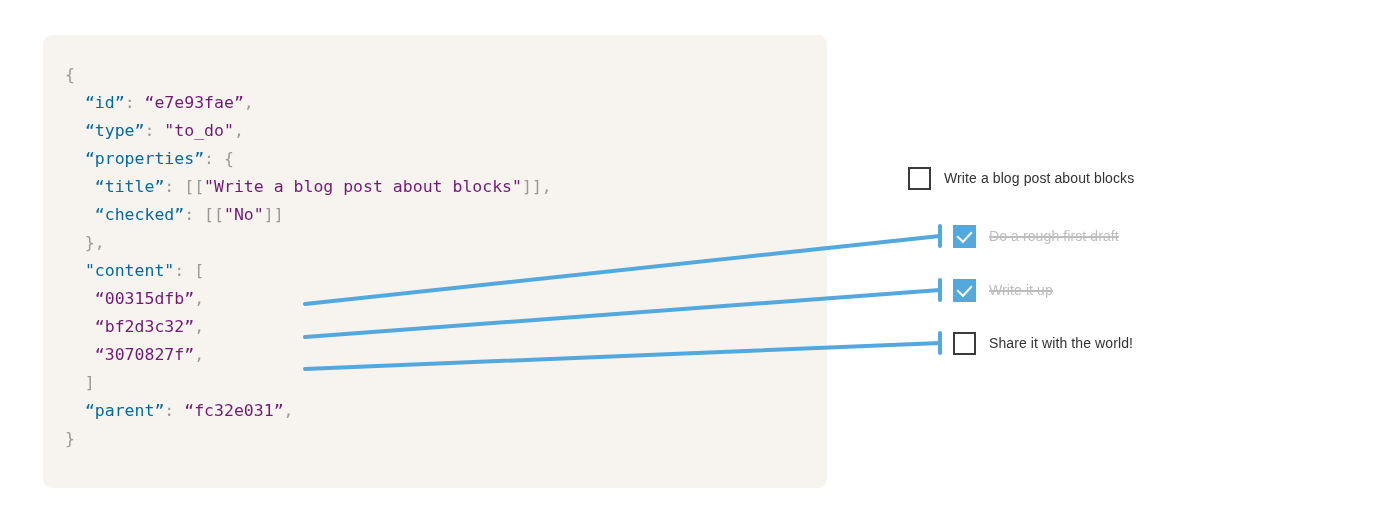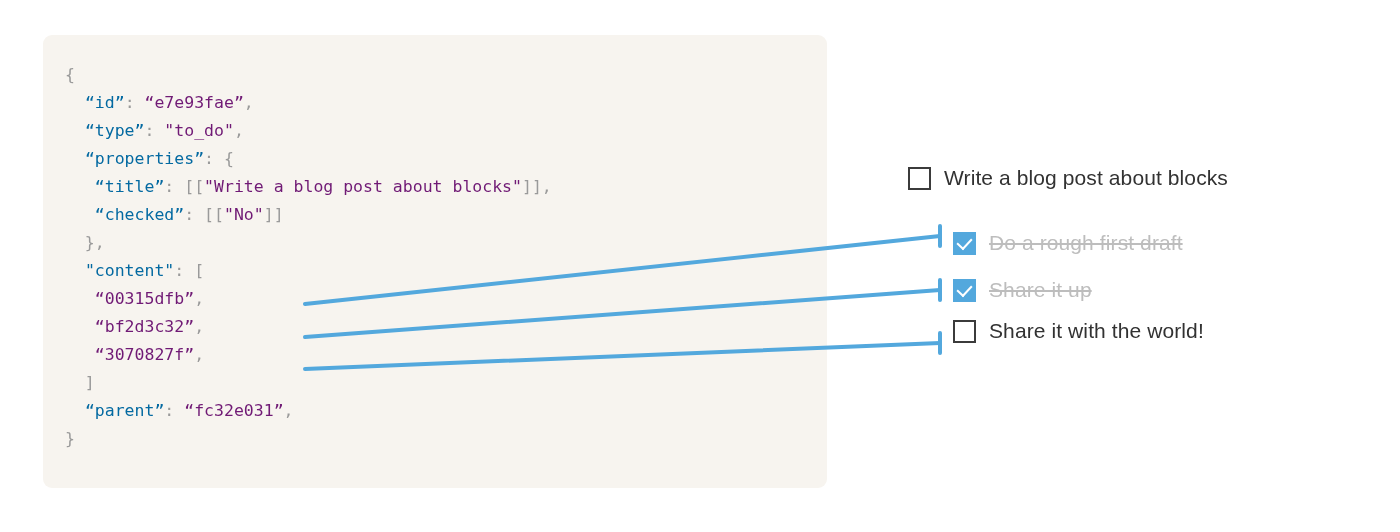--- a/index.html
+++ b/index.html
@@ -58,23 +58,23 @@
     top: 163px;
     width: 440px;
   }
   .todo-row {
     position: absolute;
     display: flex;
     align-items: center;
     height: 30px;
   }
   .todo-row.row-0 { left: 0px;  top: 0px;  }
-  .todo-row.row-1 { left: 45px; top: 65px; }
+  .todo-row.row-1 { left: 45px; top: 58px; }
   .todo-row.row-2 { left: 45px; top: 112px;}
-  .todo-row.row-3 { left: 45px; top: 153px;}
+  .todo-row.row-3 { left: 45px; top: 165px;}
 
   .cb {
     width: 23px;
     height: 23px;
     box-sizing: border-box;
     flex: 0 0 auto;
     position: relative;
   }
   .cb.unchecked {
     border: 2.4px solid #3b3b3b;
@@ -90,21 +90,21 @@
     left: 6.5px;
     top: 3.5px;
     width: 7px;
     height: 12px;
     border: solid #ffffff;
     border-width: 0 2.9px 2.9px 0;
     transform: rotate(43deg);
   }
   .todo-label {
     margin-left: 13px;
-    font-size: 21px;
+    font-size: 14px;
     color: #323232;
     white-space: nowrap;
     letter-spacing: .1px;
   }
   .todo-label.done {
     color: #bdbdbd;
     text-decoration: line-through;
     text-decoration-thickness: 1.6px;
   }
 </style>
@@ -128,19 +128,19 @@
     <div class="todo-row row-0">
       <div class="cb unchecked"></div>
       <span class="todo-label">Write a blog post about blocks</span>
     </div>
     <div class="todo-row row-1">
       <div class="cb checked"></div>
       <span class="todo-label done">Do a rough first draft</span>
     </div>
     <div class="todo-row row-2">
       <div class="cb checked"></div>
-      <span class="todo-label done">Share it up</span>
+      <span class="todo-label done">Write it up</span>
     </div>
     <div class="todo-row row-3">
       <div class="cb unchecked"></div>
       <span class="todo-label">Share it with the world!</span>
     </div>
   </div>
 
 </body></html>

